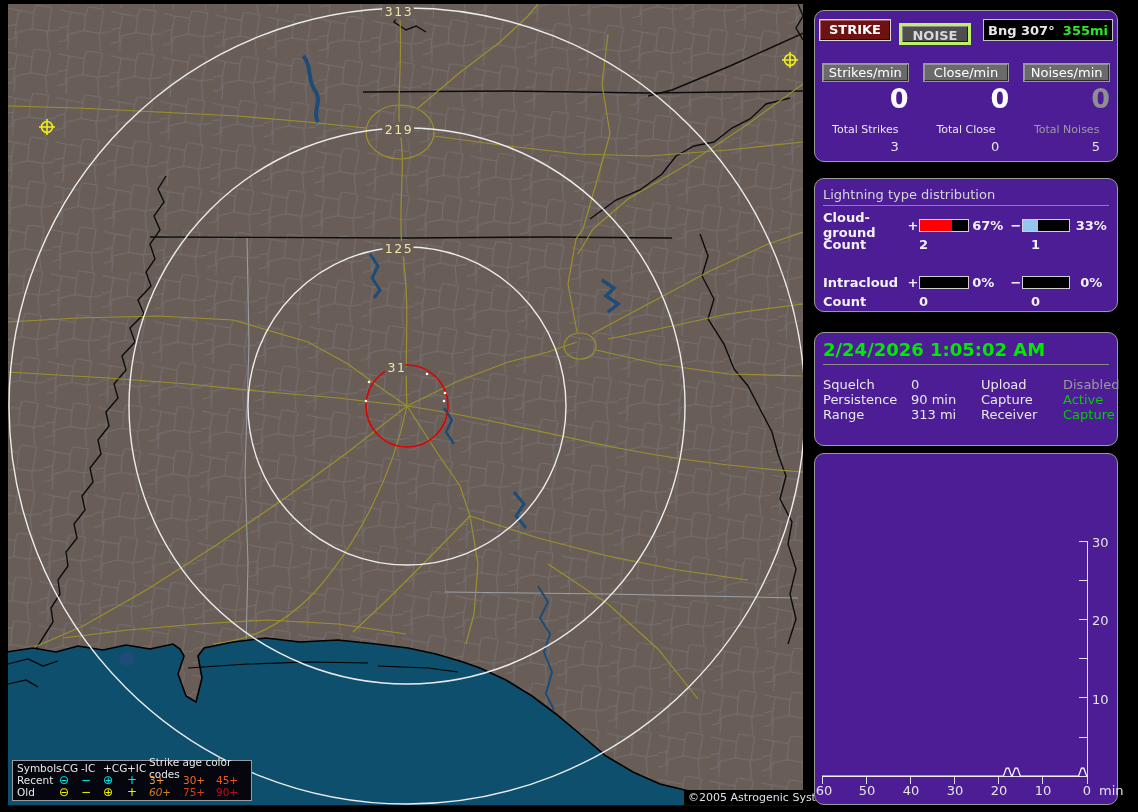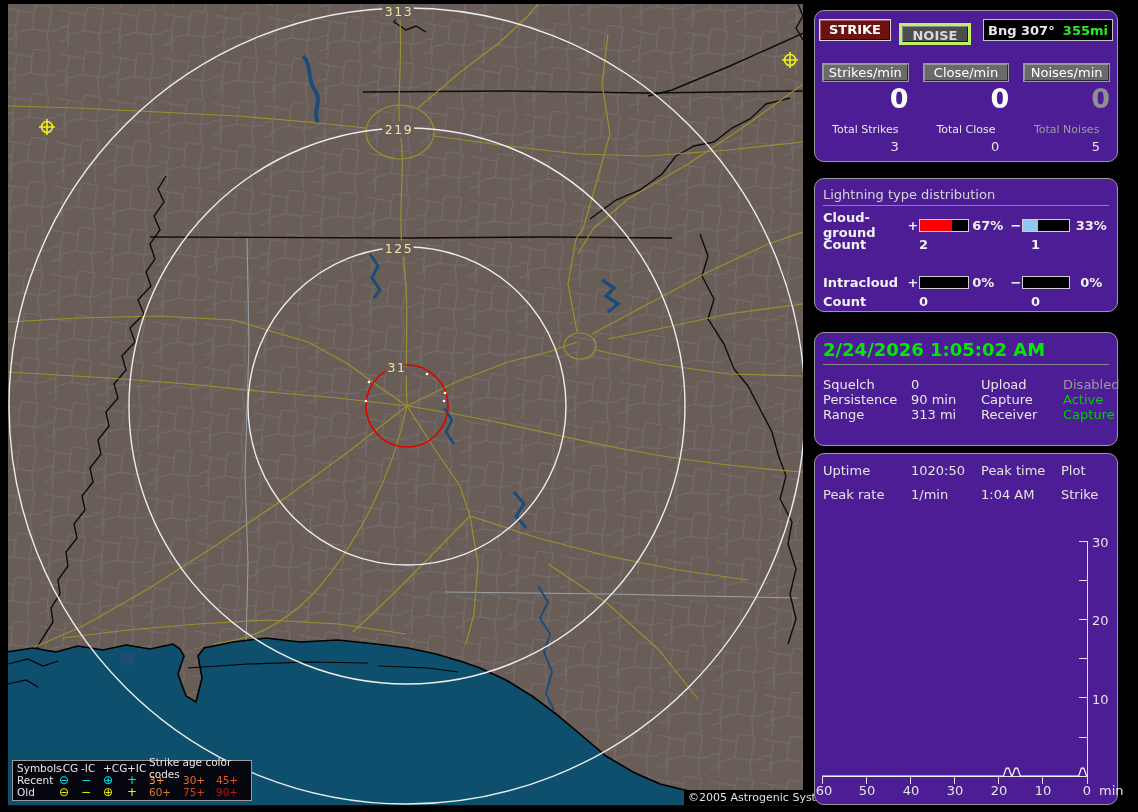--- a/index.html
+++ b/index.html
@@ -201,21 +201,21 @@
   <span class="sym cyan">+</span>
   <span style="color: rgb(255, 156, 46);">3+</span>
   <span style="color: rgb(236, 108, 32);">30+</span>
   <span style="color: rgb(232, 86, 28);">45+</span>
 
   <span>Old</span>
   <span class="sym yel">⊖</span>
   <span class="sym yel">−</span>
   <span class="sym yel">⊕</span>
   <span class="sym yel">+</span>
-  <span style="color: rgb(216, 121, 31);">60+</span>
+  <span style="color: rgb(216, 121, 31); font-style: italic;">60+</span>
   <span style="color: rgb(208, 68, 20);">75+</span>
   <span style="color: rgb(192, 14, 14);">90+</span>
 </div>
 
 <div id="copyright">©2005 Astrogenic Systems</div>
 
 <div id="panel-counters" class="panel">
   <div class="p1-toprow">
     <div class="tbtn btn-strike">STRIKE</div>
     <div class="tbtn btn-noise">NOISE</div>
@@ -302,31 +302,20 @@
     <span class="greentxt">Active</span>
 
     <span>Range</span>
     <span>313 mi</span>
     <span>Receiver</span>
     <span class="greentxt">Capture</span>
   </div>
 </div>
 
 <div id="panel-stats" class="panel">
-  <div class="stats-grid">
-    <span>Uptime</span>
-    <span>1020:50</span>
-    <span>Peak time</span>
-    <span>Plot</span>
-
-    <span>Peak rate</span>
-    <span>1/min</span>
-    <span>1:04 AM</span>
-    <span>Strike</span>
-  </div>
 
   <svg id="trend-svg" width="318" height="350" viewBox="0 0 318 350">
     <g stroke="#e0e0e0" stroke-width="1" fill="none">
       <path d="M272.5,87 V322.5 M7,322.5 H272.5"></path>
       <path d="M264,87.5 H272 M264,126.5 H272 M264,165.5 H272 M264,204.5 H272 M264,243.5 H272 M264,283.5 H272"></path>
       <path d="M7.5,322 V330 M51.5,322 V330 M95.5,322 V330 M139.5,322 V330 M183.5,322 V330 M227.5,322 V330 M272.5,322 V330"></path>
     </g>
     <path id="trend-path" stroke="#ffffff" stroke-width="1.2" fill="none" d="M7,322 L188.5,322 L191.3,314.2 L193.7,314.2 L196.5,322 L197.3,322 L200.1,314.2 L202.5,314.2 L205.3,322 L263.6,322 L266.4,314.2 L268.8,314.2 L271.6,322 L272,322"></path>
     <g font-size="13" fill="#e6e6e6">
       <text x="277" y="93" text-anchor="start">30</text>

